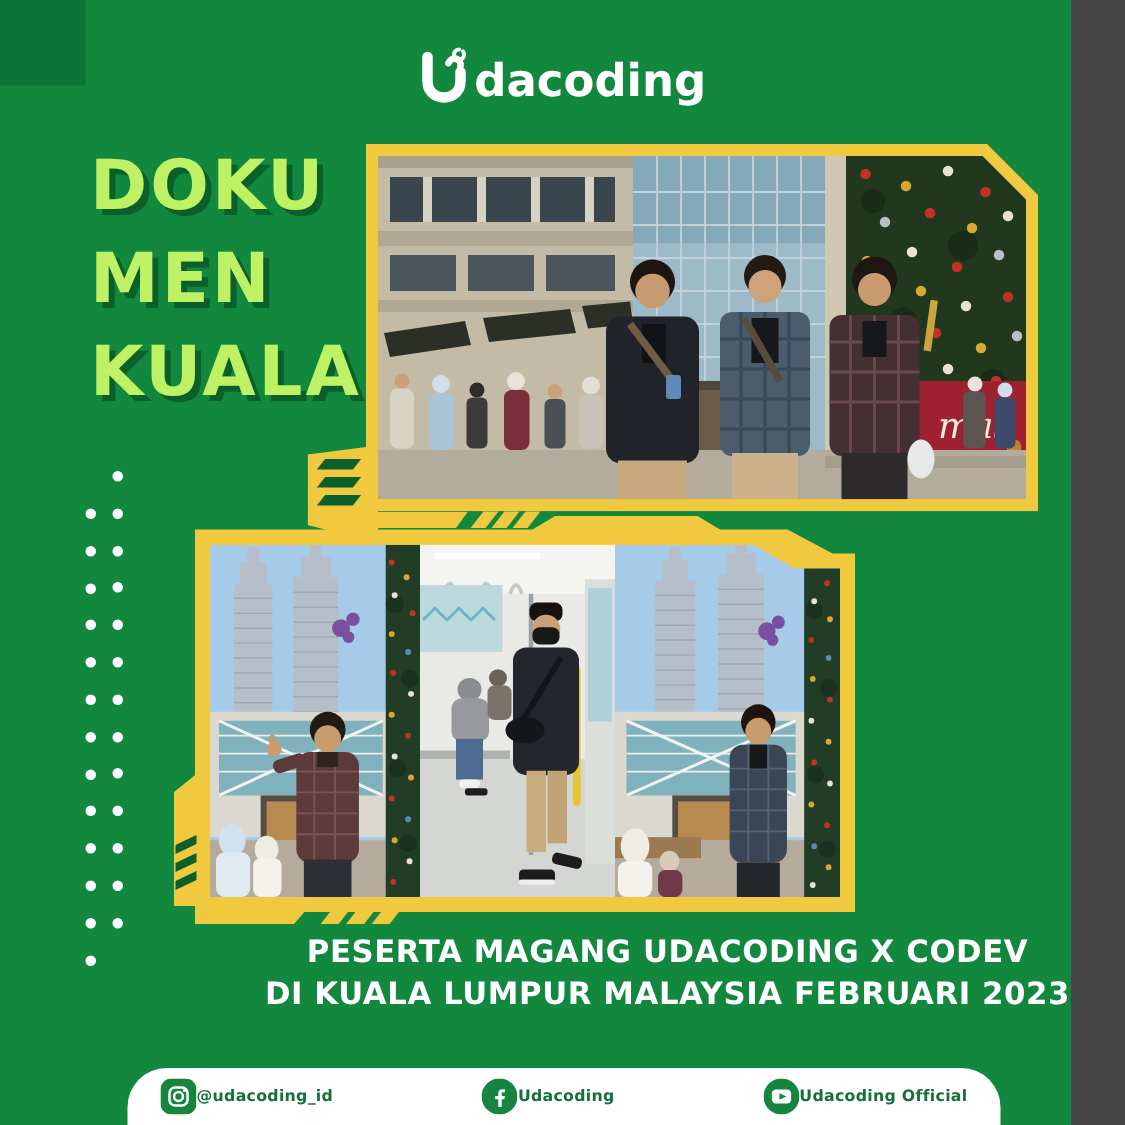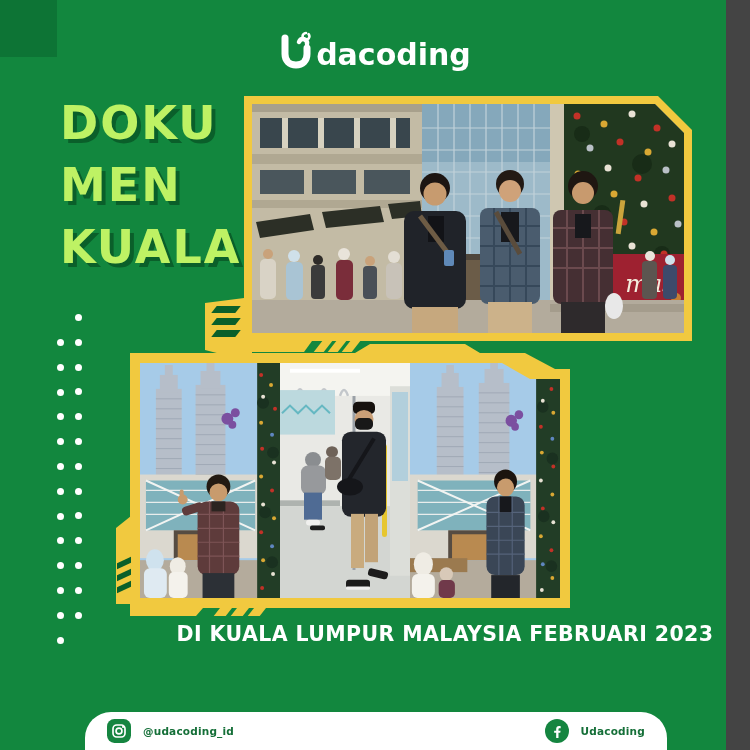--- a/index.html
+++ b/index.html
@@ -1,17 +1,17 @@
 <!DOCTYPE html>
 <html><head>
 <meta charset="utf-8">
 <style>
   html,body{margin:0;padding:0;background:#444;}
   #poster{position:relative;width:714px;height:750px;background:#12873e;overflow:hidden;
-          font-family:"DejaVu Sans","Liberation Sans",sans-serif;padding-left:12px;}
+          font-family:"DejaVu Sans","Liberation Sans",sans-serif;}
   .abs{position:absolute;}
   
   #corner-sq{left:0;top:0;width:57px;height:57px;background:#0d7435;}
   
   #logo{left:0;top:30px;width:750px;display:flex;justify-content:center;align-items:flex-end;gap:5px;}
   #logo .brand{color:#fff;font-weight:bold;font-size:30px;letter-spacing:0px;line-height:1;padding-bottom:2px;}
   
   #heading{left:60px;top:92px;color:#bef264;font-weight:bold;font-size:46px;line-height:62px;
            letter-spacing:2px;text-shadow:4px 4px 0 #0a5f2a;}
   
@@ -43,21 +43,21 @@
   .sy{position:absolute;background:#f1c93f;transform:skewX(-38deg);}
   .sg{position:absolute;background:#0a5f2a;transform:skewX(-38deg);}
   .sg2{position:absolute;background:#0a5f2a;transform:skewY(-25deg);}
   
   #caption{left:150px;top:621px;width:590px;text-align:center;color:#fff;font-weight:bold;
            font-size:20.5px;line-height:27.5px;letter-spacing:.4px;}
   
   #footer{left:85px;top:712px;width:582px;height:38px;background:#fff;
           border-radius:26px 26px 0 0;display:flex;align-items:center;
           justify-content:space-between;padding:0 22px;box-sizing:border-box;}
-  .f-item{display:flex;align-items:center;gap:12px;}
+  .f-item{display:flex;align-items:center;gap:0;}
   .f-item span{color:#156f38;font-weight:bold;font-size:10.5px;letter-spacing:.2px;white-space:nowrap;}
   .f-item svg{display:block;}
   svg{display:block;}
 </style>
 </head>
 <body>
 
 <div id="poster">
 
   <div class="abs" id="corner-sq"></div>
@@ -402,35 +402,44 @@
       <rect x="94" y="134" width="12" height="16" fill="#17181c"></rect>
       <rect x="85" y="213" width="30" height="23" fill="#23262b"></rect>
       <ellipse cx="14" cy="202" rx="10" ry="12" fill="#efece4"></ellipse>
         <rect x="2" y="212" width="24" height="24" rx="6" fill="#f4f2ec"></rect>
       <circle cx="38" cy="212" r="7" fill="#d8c9b8"></circle>
         <rect x="30" y="218" width="17" height="18" rx="5" fill="#70394a"></rect>
     </svg>
   </div>
 
   <div class="abs" id="caption">
+    <div>PESERTA MAGANG UDACODING X CODEV</div>
     <div>DI KUALA LUMPUR MALAYSIA FEBRUARI 2023</div>
   </div>
 
   <div class="abs" id="footer">
     <div class="f-item">
       <svg width="24" height="24" viewBox="0 0 26 26">
         <rect width="26" height="26" rx="8" fill="#158540"></rect>
         <rect x="6.5" y="6.5" width="13" height="13" rx="4" fill="none" stroke="#fff" stroke-width="1.8"></rect>
         <circle cx="13" cy="13" r="3.2" fill="none" stroke="#fff" stroke-width="1.8"></circle>
         <circle cx="17.4" cy="8.6" r="1.2" fill="#fff"></circle>
       </svg>
       <span>@udacoding_id</span>
     </div>
     <div class="f-item">
       <svg width="24" height="24" viewBox="0 0 26 26">
         <circle cx="13" cy="13" r="13" fill="#158540"></circle>
         <path fill="#fff" d="M14.6 20.5v-5.6h1.9l.4-2.3h-2.3v-1.5c0-.7.3-1.2 1.2-1.2h1.2V7.8c-.3 0-1-.1-1.8-.1-1.9 0-3.1 1.1-3.1 3.1v1.8H9.9v2.3h2.2v5.6h2.5z"></path>
       </svg>
       <span>Udacoding</span>
     </div>
+    <div class="f-item">
+      <svg width="24" height="24" viewBox="0 0 26 26">
+        <circle cx="13" cy="13" r="13" fill="#158540"></circle>
+        <rect x="6" y="8" width="14" height="10" rx="3" fill="#fff"></rect>
+        <polygon points="11.5,10.6 16.6,13 11.5,15.4" fill="#158540"></polygon>
+      </svg>
+      <span>Udacoding Official</span>
+    </div>
   </div>
 
 </div>
 
 </body></html>

